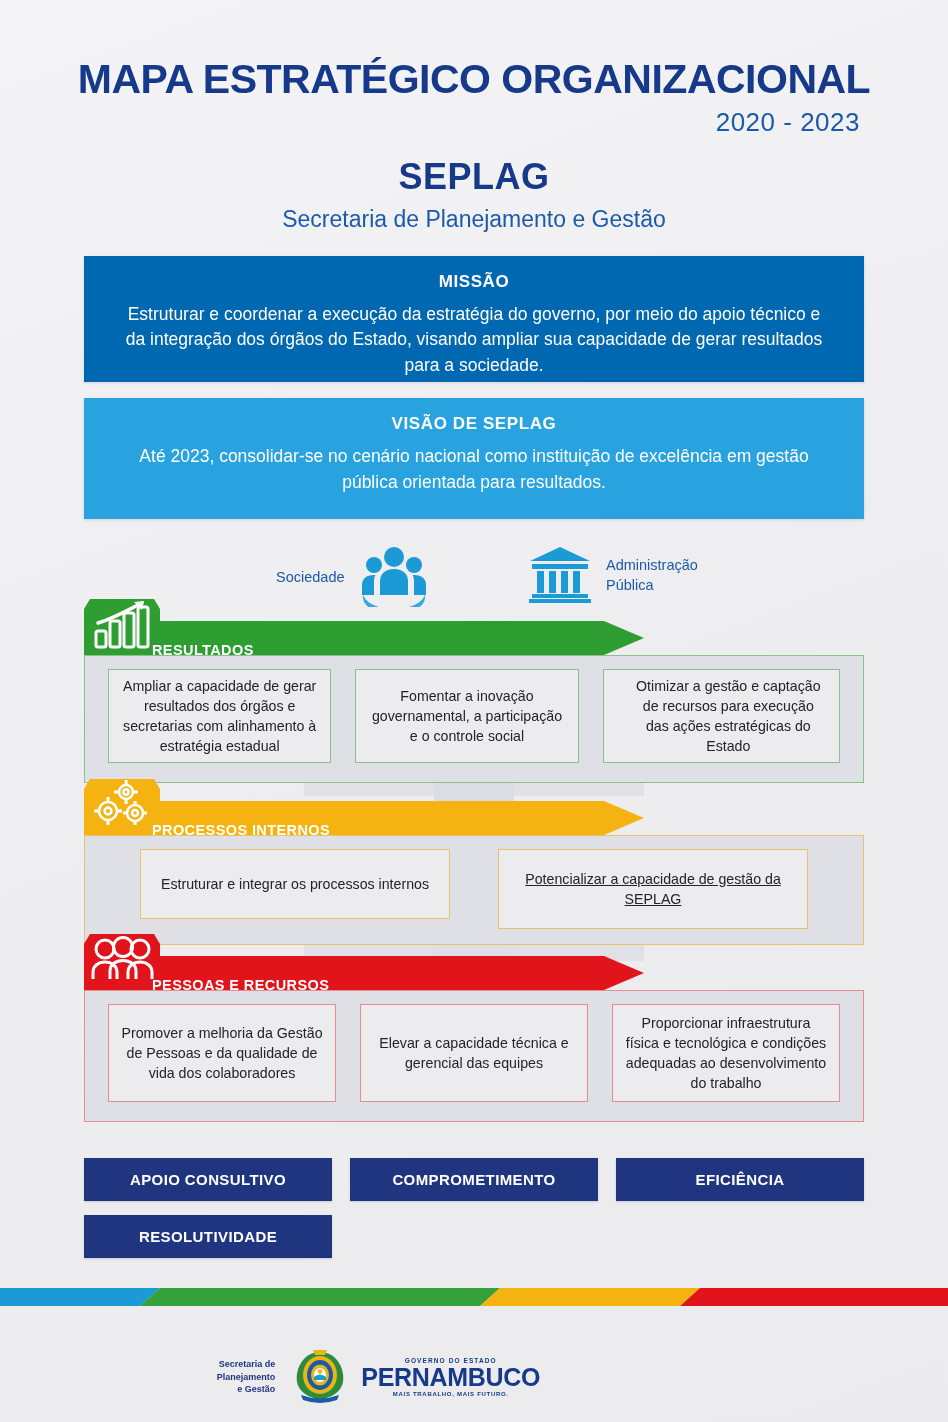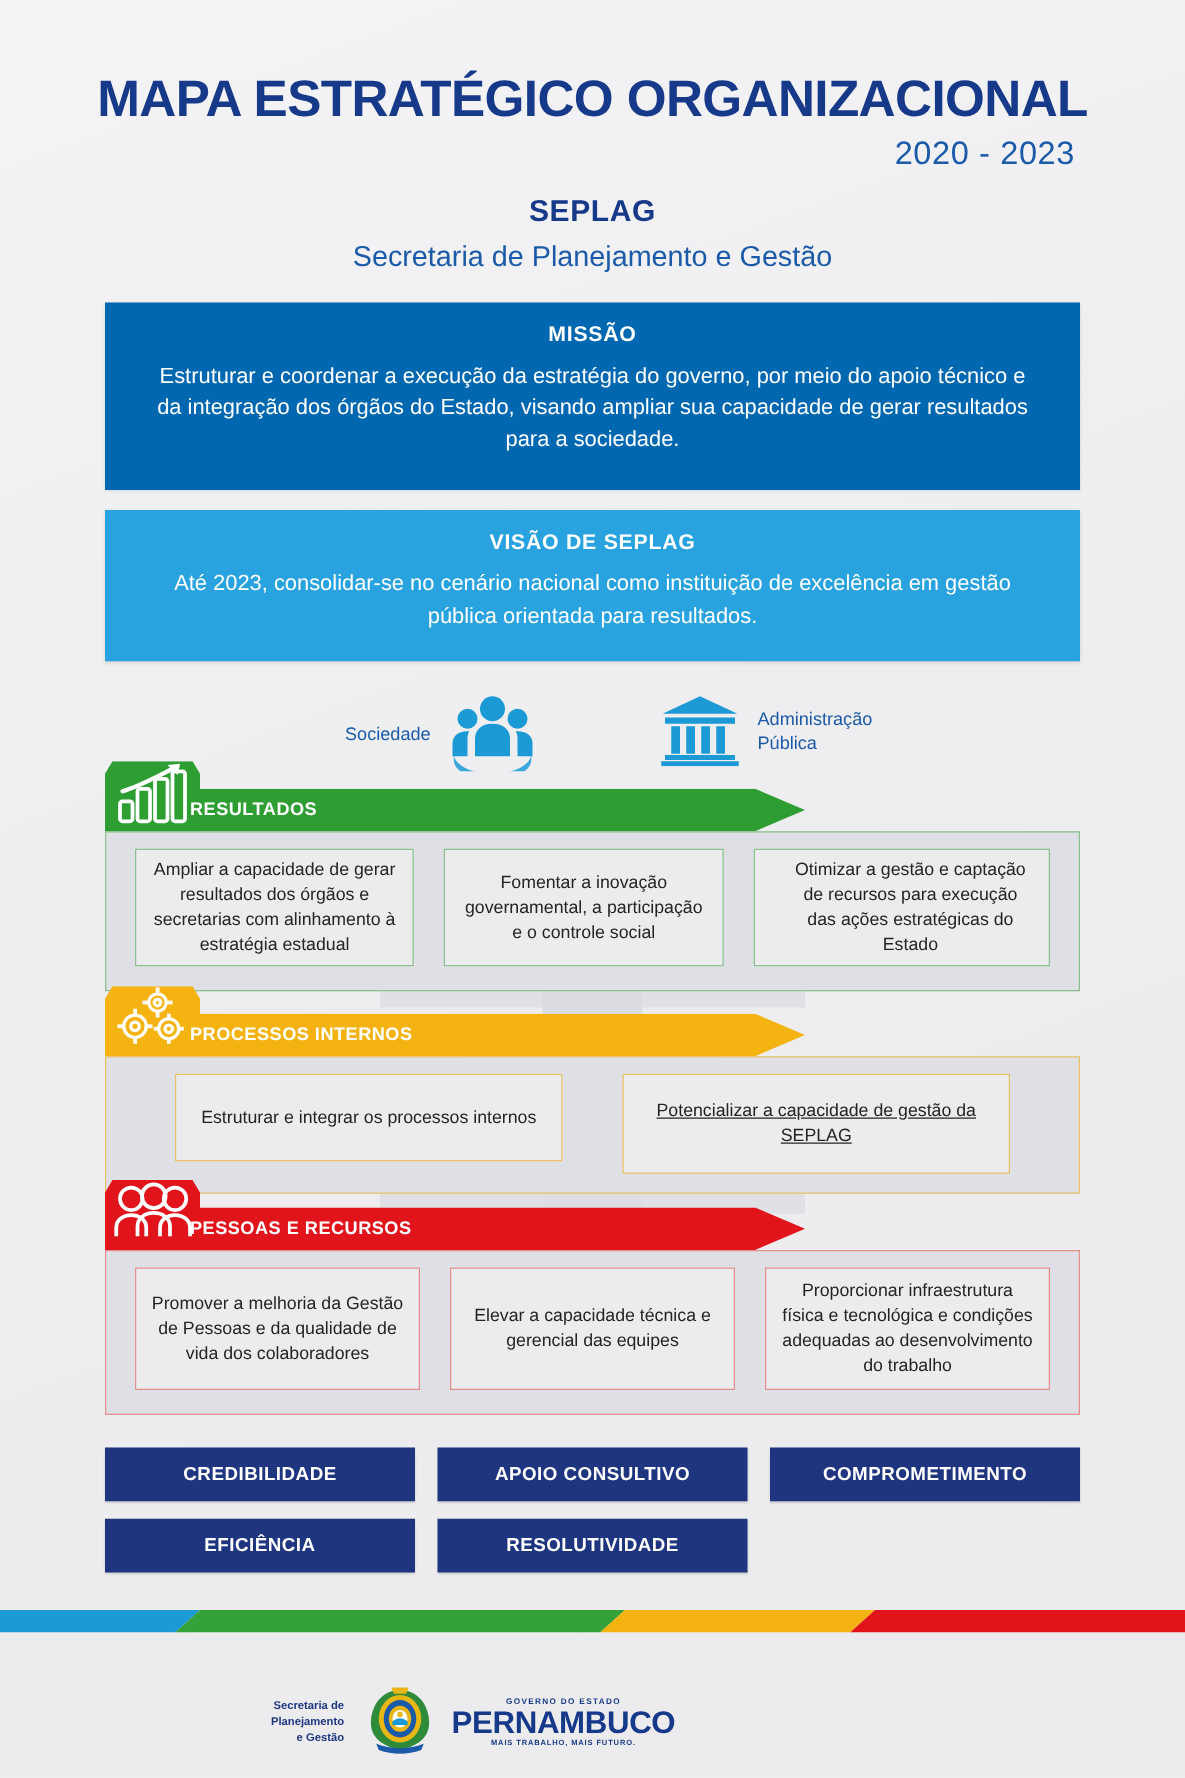--- a/index.html
+++ b/index.html
@@ -36,21 +36,21 @@
     margin: 0 40px;
   }
   .period {
     font-size: 26px;
     color: #1b5aa8;
     text-align: right;
     margin: 6px 88px 0 0;
     letter-spacing: 0.5px;
   }
   .org-abbr {
-    font-size: 24px;
+    font-size: 36px;
     font-weight: bold;
     color: #16398a;
     margin-top: 18px;
     letter-spacing: 0.5px;
     text-align: center;
   }
   .org-name {
     font-size: 23px;
     color: #1b5aa8;
     margin-top: 8px;
@@ -61,21 +61,21 @@
   .block {
     margin: 0 84px;
     color: #ffffff;
     text-align: center;
     box-sizing: border-box;
     box-shadow: 0 1px 3px rgba(0,0,0,0.12);
   }
   .block-mission {
     margin-top: 23px;
     background: #0067b1;
-    padding: 16px 40px 28px 40px;
+    padding: 16px 40px 4px 40px;
   }
   .block-vision {
     margin-top: 16px;
     background: #29a3e0;
     padding: 16px 40px 24px 40px;
   }
   .block-title {
     font-size: 17px;
     font-weight: bold;
     letter-spacing: 0.6px;
@@ -138,21 +138,21 @@
     height: 34px;
     z-index: 3;
   }
   .band-shape {
     position: absolute;
     left: 0; top: 0;
     height: 34px;
   }
   .band-label {
     position: absolute;
-    top: 0;
+    top: 12px;
     height: 34px;
     line-height: 34px;
     color: #ffffff;
     font-size: 14.5px;
     font-weight: bold;
     letter-spacing: 0.4px;
     z-index: 4;
     white-space: nowrap;
   }
   .band-icon {
@@ -451,21 +451,20 @@
       <div class="cards" style="top:48px; padding:0 24px; gap:24px;">
         <div class="card card-red" style="flex:1; height:98px;">Promover  a melhoria da Gestão de Pessoas e da qualidade de vida dos colaboradores</div>
         <div class="card card-red" style="flex:1; height:98px;">Elevar a capacidade técnica e gerencial das equipes</div>
         <div class="card card-red" style="flex:1; height:98px;">Proporcionar infraestrutura física e tecnológica e condições adequadas ao desenvolvimento do trabalho</div>
       </div>
     </div>
 
   </div>
 
   <div class="values">
-    <div class="value-box">CREDIBILIDADE</div>
     <div class="value-box">APOIO CONSULTIVO</div>
     <div class="value-box">COMPROMETIMENTO</div>
     <div class="value-box">EFICIÊNCIA</div>
     <div class="value-box">RESOLUTIVIDADE</div>
   </div>
 
   <svg class="stripe" viewBox="0 0 948 18" preserveAspectRatio="none">
     <polygon points="0,0 160,0 140,18 0,18" fill="#1b9ad6"></polygon>
     <polygon points="160,0 500,0 480,18 140,18" fill="#34a13a"></polygon>
     <polygon points="500,0 700,0 680,18 480,18" fill="#f5b312"></polygon>

